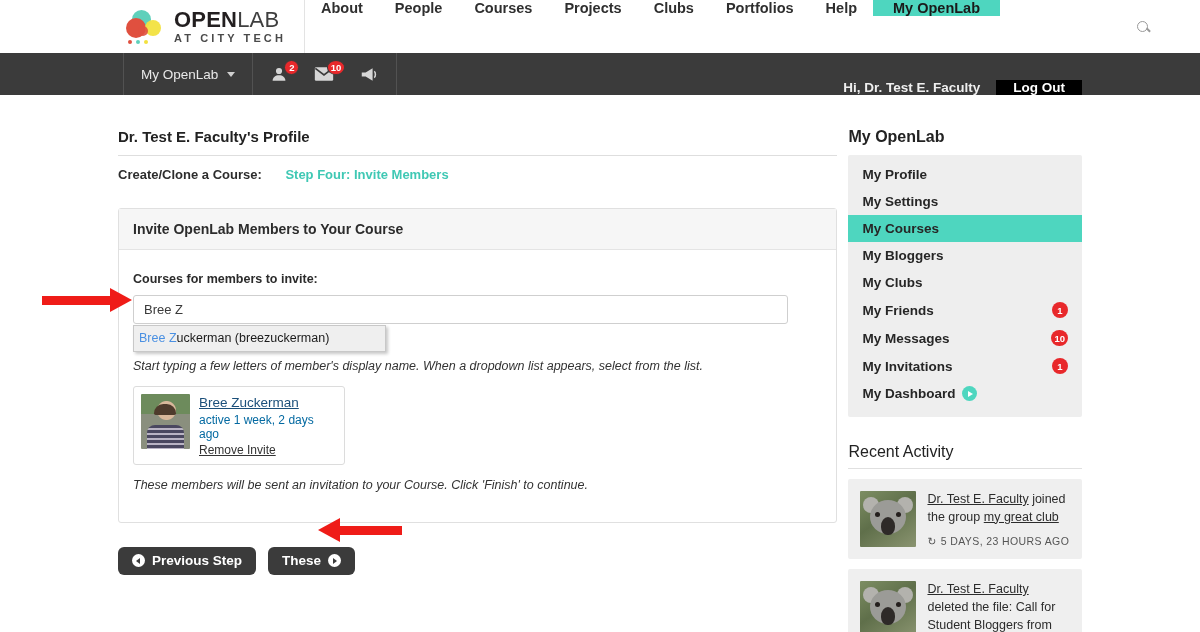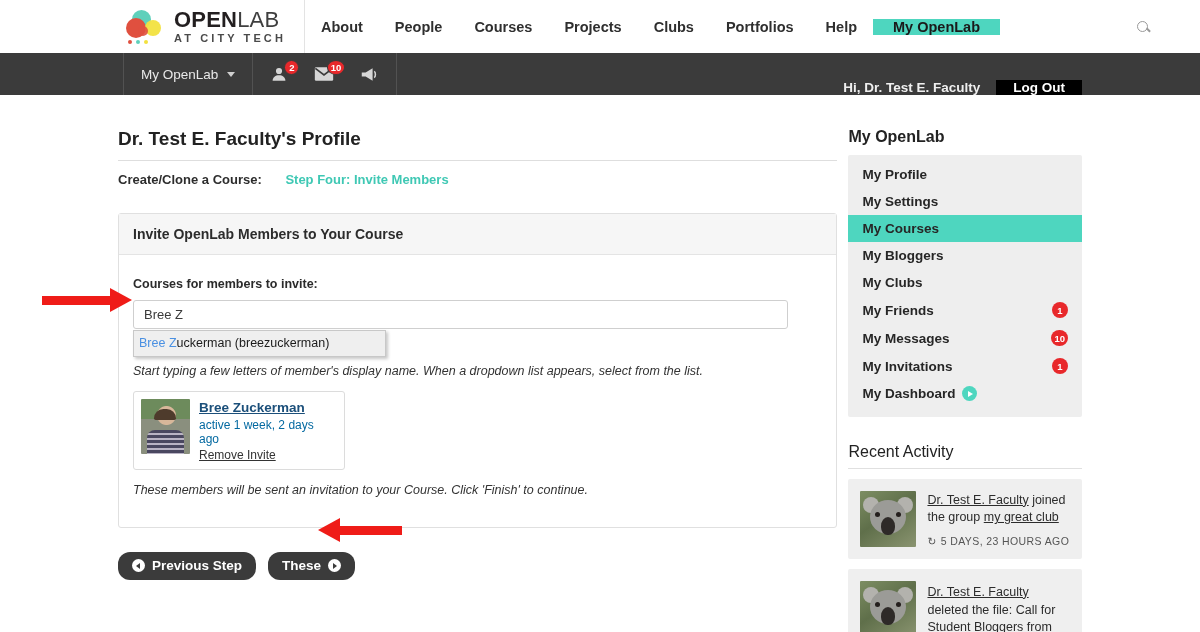--- a/index.html
+++ b/index.html
@@ -32,21 +32,21 @@
   .c4 { width: 10px; height: 10px; background: #e0503f; left: 15px; top: 17px; opacity:.9;}
   .dot { position: absolute; width: 4px; height: 4px; border-radius: 50%; top: 31px; }
   .d1 { background: #e0503f; left: 5px; }
   .d2 { background: #5fd0bb; left: 13px; }
   .d3 { background: #f2e13f; left: 21px; }
   .logo-text { line-height: 1; }
   .logo-title { font-size: 22px; font-weight: bold; letter-spacing: .2px; color: #231f20; }
   .logo-title .lab { font-weight: normal; color: #3f3f3f; }
   .logo-sub { font-size: 11px; letter-spacing: 3.1px; color: #4a4a4a; margin-top: 2px; font-weight: bold;}
 
-  .mainnav { display: flex; align-items: center; }
+  .mainnav { display: flex; align-items: flex-start; }
   .mainnav a {
     display: flex; align-items: center;
     padding: 0 16px;
     font-size: 14.5px; font-weight: bold; color: #2f2f2f;
     text-decoration: none;
   }
   .mainnav a.active { background: #4ed6bf; color: #1a1a1a; padding: 0 20px; }
   .search-btn {
     position: absolute; right: 38px; top: 0; height: 53px;
     display: flex; align-items: center; justify-content: center; width: 40px;
@@ -81,21 +81,21 @@
   svg.g { display:block; }
   .sb-right { margin-left: auto; display: flex; align-items: flex-end; padding-right: 118px; }
   .greet { display: flex; align-items: center; color: #efefef; font-size: 13.5px; font-weight: bold; padding: 0 16px; }
   .logout { display:flex; align-items:center; background:#000; color:#fff; font-size:13.5px; font-weight:bold; padding: 0 17px; text-decoration:none;margin-top:27px; }
 
   
   .page { display: flex; padding: 0 118px 0 118px; padding-top: 33px; gap: 0; }
   .content { width: 727px; }
   .rail { width: 236px; margin-left: 11px; }
 
-  h1.page-title { font-size: 19px; font-weight: bold; color: #222; padding-bottom: 10px; border-bottom: 1px solid #dedede; }
+  h1.page-title { font-size: 15px; font-weight: bold; color: #222; padding-bottom: 10px; border-bottom: 1px solid #dedede; }
   .breadcrumb { margin-top: 11px; font-size: 13px; font-weight: bold; color: #2d2d2d; }
   .breadcrumb .step { color: #3fc8b4; margin-left: 20px; }
 
   .panel { margin-top: 26px; border: 1px solid #e0e0e0; border-radius: 3px; background:#fff; }
   .panel-head { background: #f6f6f6; border-bottom: 1px solid #e4e4e4; padding: 12px 14px; font-size: 14px; font-weight: bold; color: #2c2c2c; }
   .panel-body { padding: 22px 14px 30px 14px; position: relative; }
 
   .field-label { font-size: 12.5px; font-weight: bold; color: #2b2b2b; margin-bottom: 9px; }
   .search-input {
     width: 655px; height: 29px; border: 1px solid #cfcfcf; border-radius: 3px;
@@ -121,29 +121,29 @@
       radial-gradient(circle at 52% 30%, #d8b79a 0 9px, rgba(0,0,0,0) 10px),
       linear-gradient(#6d8b5c 0 36%, #8a8f7e 36% 100%);
     position: relative; overflow:hidden;
   }
   .avatar-photo .hair { position:absolute; left:13px; top:10px; width:22px; height:11px; background:#4e3b2c; border-radius: 11px 11px 2px 2px; }
   .avatar-photo .torso {
     position:absolute; left: 6px; bottom:0; width: 37px; height: 24px; border-radius: 8px 8px 0 0;
     background: repeating-linear-gradient(180deg,#4a4760 0 3px,#b9b3c4 3px 5px);
   }
   .member-info { padding-top: 1px; }
-  .member-name { font-size: 13.5px; font-weight: bold; color: #1b4f7a; text-decoration: underline; display:block; }
+  .member-name { font-size: 13.5px; font-weight: normal; color: #1b4f7a; text-decoration: underline; display:block; }
   .member-active { font-size: 12px; color: #0369a1; margin-top: 3px; }
   .member-remove { font-size: 12px; color: #333; text-decoration: underline; display:block; margin-top: 2px; }
 
   .note { margin-top: 13px; font-size: 12.5px; font-style: italic; color: #333; }
 
   .actions { margin-top: 24px; display: flex; gap: 12px; position: relative; }
   .btn {
-    background: #3b3b3b; color: #fff; border: none; border-radius: 12px;
+    background: #3b3b3b; color: #fff; border: none; border-radius: 6px;
     height: 28px; display: inline-flex; align-items: center; gap: 7px;
     padding: 0 14px; font-size: 13.5px; font-weight: bold; cursor: pointer;
     font-family: "Liberation Sans", sans-serif;
   }
   .circ { width: 13px; height: 13px; border-radius: 50%; background:#fff; display:flex; align-items:center; justify-content:center; }
   .circ i { width:0;height:0;border-top:3.5px solid transparent;border-bottom:3.5px solid transparent; }
   .circ.left i  { border-right: 4.5px solid #3b3b3b; margin-right:1px;}
   .circ.right i { border-left: 4.5px solid #3b3b3b; margin-left:1px;}
 
   
@@ -156,21 +156,21 @@
   .rail-item.active { background: #4ed6bf; }
   .rail-badge {
     background:#e8282b; color:#fff; font-size:9.5px; font-weight:bold;
     min-width:16px; height:16px; border-radius:50%;
     display:flex;align-items:center;justify-content:center; padding:0 3px;
   }
   .teal-arrow { width:15px;height:15px;border-radius:50%;background:#4ed6bf;display:inline-flex;align-items:center;justify-content:center;margin-left:7px; }
   .teal-arrow i { width:0;height:0;border-top:3.5px solid transparent;border-bottom:3.5px solid transparent;border-left:5px solid #fff; margin-left:2px;}
 
   .activity-head { margin-top: 26px; font-size: 16px; font-weight: normal; color:#222; padding-bottom:7px; border-bottom: 1px solid #e0e0e0;}
-  .act-card { background:#efefef; border-radius:2px; padding: 12px; display:flex; gap:11px; margin-top: 10px; align-items: flex-end; }
+  .act-card { background:#efefef; border-radius:2px; padding: 12px; display:flex; gap:11px; margin-top: 10px; }
   .koala {
     width: 56px; height: 56px; flex:none; border-radius:1px; position:relative; overflow:hidden;
     background: linear-gradient(145deg,#7d8e63 0%,#5f6f4a 45%,#8a9470 100%);
   }
   .koala .head { position:absolute; left:10px; top:9px; width:36px; height:34px; border-radius:50%; background:#9b9b97; }
   .koala .ear  { position:absolute; top:6px; width:16px; height:16px; border-radius:50%; background:#b3b2ad; }
   .koala .ear.l{ left:3px; } .koala .ear.r{ right:3px; }
   .koala .nose { position:absolute; left:21px; top:26px; width:14px; height:18px; border-radius:50% 50% 45% 45%; background:#2e2a28; }
   .koala .eye  { position:absolute; top:21px; width:5px; height:5px; border-radius:50%; background:#241f1d; }
   .koala .eye.l{ left:15px;} .koala .eye.r{ right:15px;}

